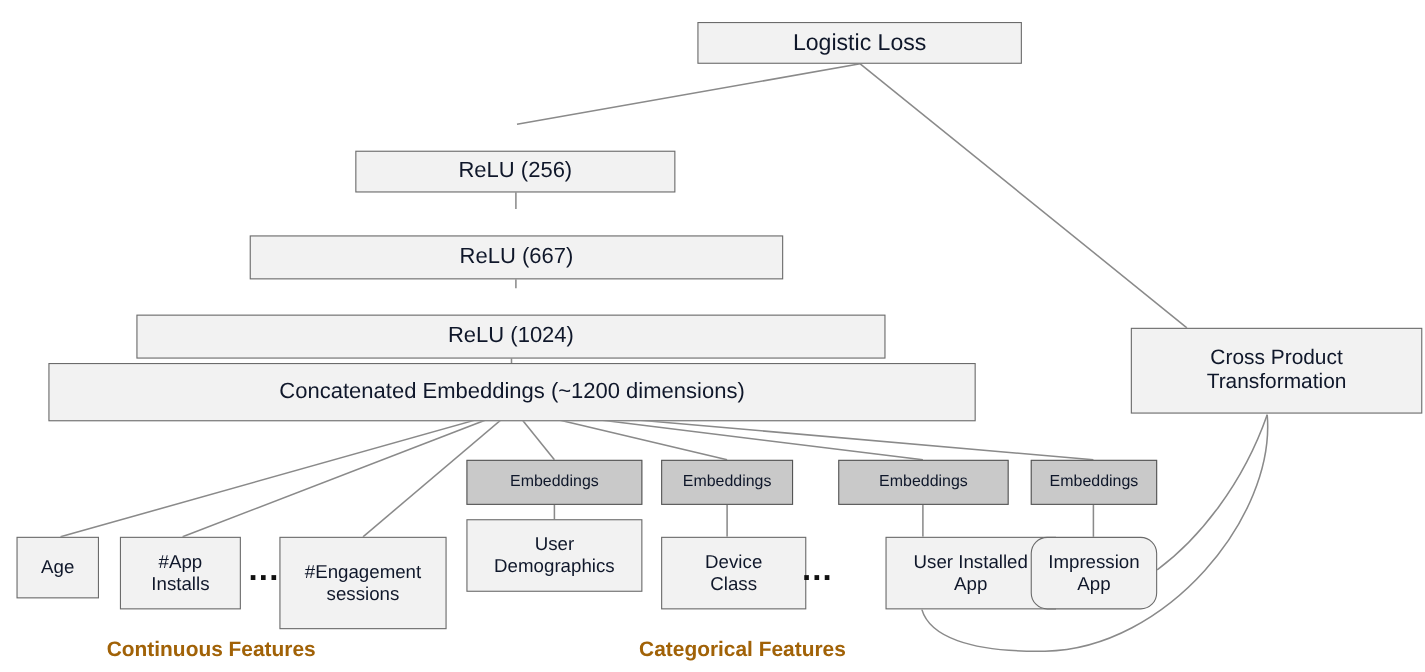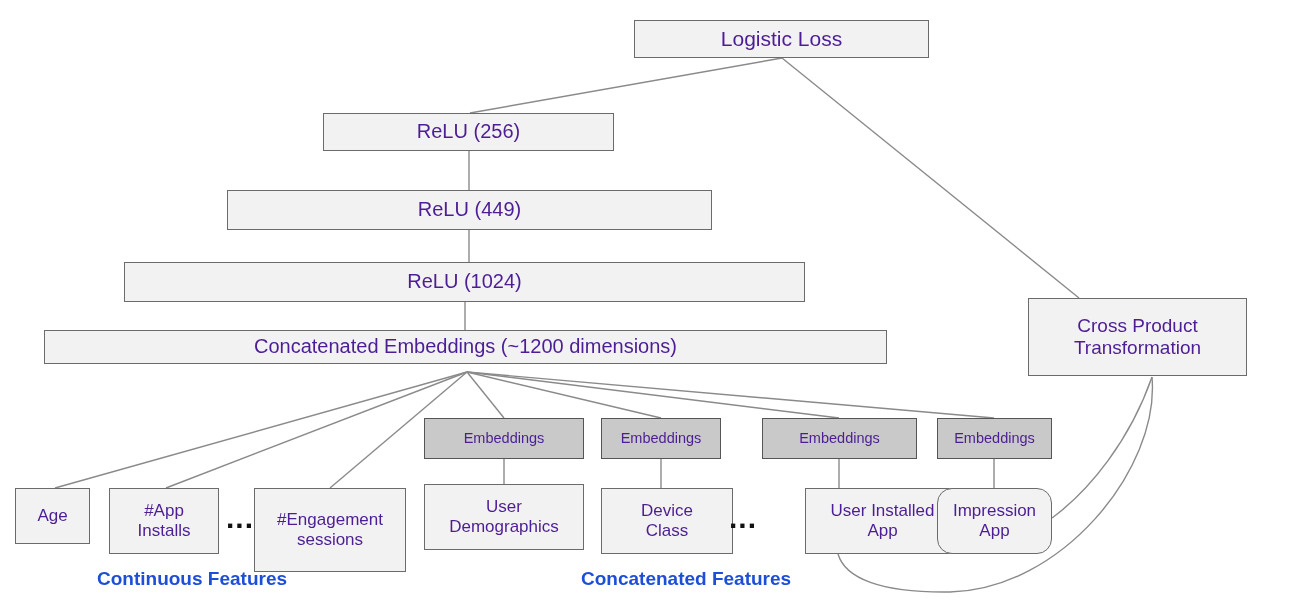--- a/index.html
+++ b/index.html
@@ -29,34 +29,35 @@
   }
   .node {
     position: absolute;
     box-sizing: border-box;
     display: flex;
     align-items: center;
     justify-content: center;
     text-align: center;
     border: 1.6px solid #6b6b6b;
     background: #f2f2f2;
-    color: #4c1d95;
+    color: #0f172a;
     line-height: 1.18;
     font-family: "Liberation Sans", sans-serif;
   }
   .node.dark {
     background: #c9c9c9;
     border: 1.8px solid #555555;
     text-align: center;
   }
   .node.lvl-top {
     font-size: 21px;
   }
   .node.lvl-relu {
     font-size: 20px;
+    margin-top: 24px;
   }
   .node.lvl-concat {
     font-size: 20px;
   }
   .node.lvl-cross {
     font-size: 19px;
   }
   .node.lvl-emb {
     font-size: 14.5px;
   }
@@ -69,23 +70,24 @@
     font-weight: 700;
     color: #111111;
     letter-spacing: 1px;
     line-height: 1;
     font-family: "Liberation Sans", sans-serif;
   }
   .group-label {
     position: absolute;
     font-size: 19px;
     font-weight: 700;
-    color: #1d4ed8;
+    color: #a16207;
     white-space: nowrap;
     font-family: "Liberation Sans", sans-serif;
+    margin-top: 12px;
   }
 </style>
 </head>
 <body>
 
 <div id="diagram">
 
   <svg id="edges" viewBox="0 0 1295 611" width="1295" height="611" xmlns="http://www.w3.org/2000/svg">
       <line x1="782" y1="58" x2="470" y2="113" stroke="#8a8a8a" stroke-width="1.4"></line>
       <line x1="782" y1="58" x2="1079" y2="298" stroke="#8a8a8a" stroke-width="1.4"></line>
@@ -108,29 +110,29 @@
     </svg>
 
   <div id="nodes-layer">
       <div class="node lvl-top" style="left: 634px; top: 20px; width: 295px; height: 38px;">
         <span>Logistic Loss</span>
       </div>
       <div class="node lvl-relu" style="left: 323px; top: 113px; width: 291px; height: 38px;">
         <span>ReLU (256)</span>
       </div>
       <div class="node lvl-relu" style="left: 227px; top: 190px; width: 485px; height: 40px;">
-        <span>ReLU (449)</span>
+        <span>ReLU (667)</span>
       </div>
       <div class="node lvl-relu" style="left: 124px; top: 262px; width: 681px; height: 40px;">
         <span>ReLU (1024)</span>
       </div>
-      <div class="node lvl-concat" style="left: 44px; top: 330px; width: 843px; height: 34px;">
+      <div class="node lvl-concat" style="left: 44px; top: 330px; width: 843px; height: 53px;">
         <span>Concatenated Embeddings (~1200 dimensions)</span>
       </div>
-      <div class="node lvl-cross" style="left: 1028px; top: 298px; width: 219px; height: 78px;">
+      <div class="node lvl-cross" style="left: 1028px; top: 298px; width: 265px; height: 78px;">
         <span>Cross Product<br>Transformation</span>
       </div>
       <div class="node lvl-emb dark" style="left: 424px; top: 418px; width: 160px; height: 41px;">
         <span>Embeddings</span>
       </div>
       <div class="node lvl-emb dark" style="left: 601px; top: 418px; width: 120px; height: 41px;">
         <span>Embeddings</span>
       </div>
       <div class="node lvl-emb dark" style="left: 762px; top: 418px; width: 155px; height: 41px;">
         <span>Embeddings</span>
@@ -140,31 +142,31 @@
       </div>
       <div class="node lvl-feat" style="left: 15px; top: 488px; width: 75px; height: 56px;">
         <span>Age</span>
       </div>
       <div class="node lvl-feat" style="left: 109px; top: 488px; width: 110px; height: 66px;">
         <span>#App<br>Installs</span>
       </div>
       <div class="node lvl-feat" style="left: 254px; top: 488px; width: 152px; height: 84px;">
         <span>#Engagement<br>sessions</span>
       </div>
-      <div class="node lvl-feat" style="left: 424px; top: 484px; width: 160px; height: 66px; justify-content: center;">
+      <div class="node lvl-feat" style="left: 424px; top: 472px; width: 160px; height: 66px; justify-content: center;">
         <span>User<br>Demographics</span>
       </div>
       <div class="node lvl-feat" style="left: 601px; top: 488px; width: 132px; height: 66px;">
         <span>Device<br>Class</span>
       </div>
       <div class="node lvl-feat" style="left: 762px; top: 488px; width: 155px; height: 66px; margin-left: 43px;">
         <span>User Installed<br>App</span>
       </div>
       <div class="node lvl-feat" style="left: 937px; top: 488px; width: 115px; height: 66px; border-radius: 15px;">
         <span>Impression<br>App</span>
       </div>
       <div class="ellipsis" style="left: 226px; top: 503px;">...</div>
       <div class="ellipsis" style="left: 729px; top: 503px;">...</div>
       <div class="group-label" style="left: 97px; top: 568px;">Continuous Features</div>
-      <div class="group-label" style="left: 581px; top: 568px;">Concatenated Features</div>
+      <div class="group-label" style="left: 581px; top: 568px;">Categorical Features</div>
     </div>
 
 </div>
 
 </body></html>

